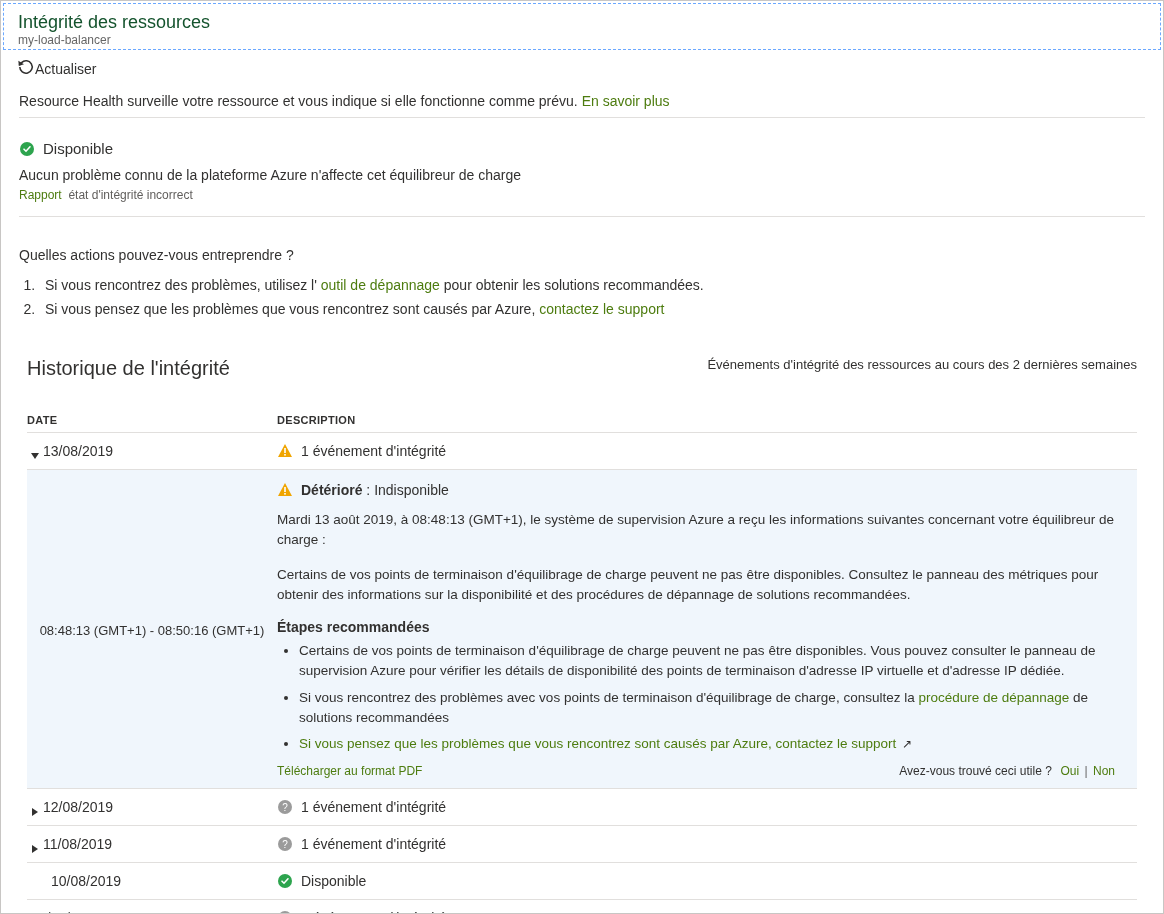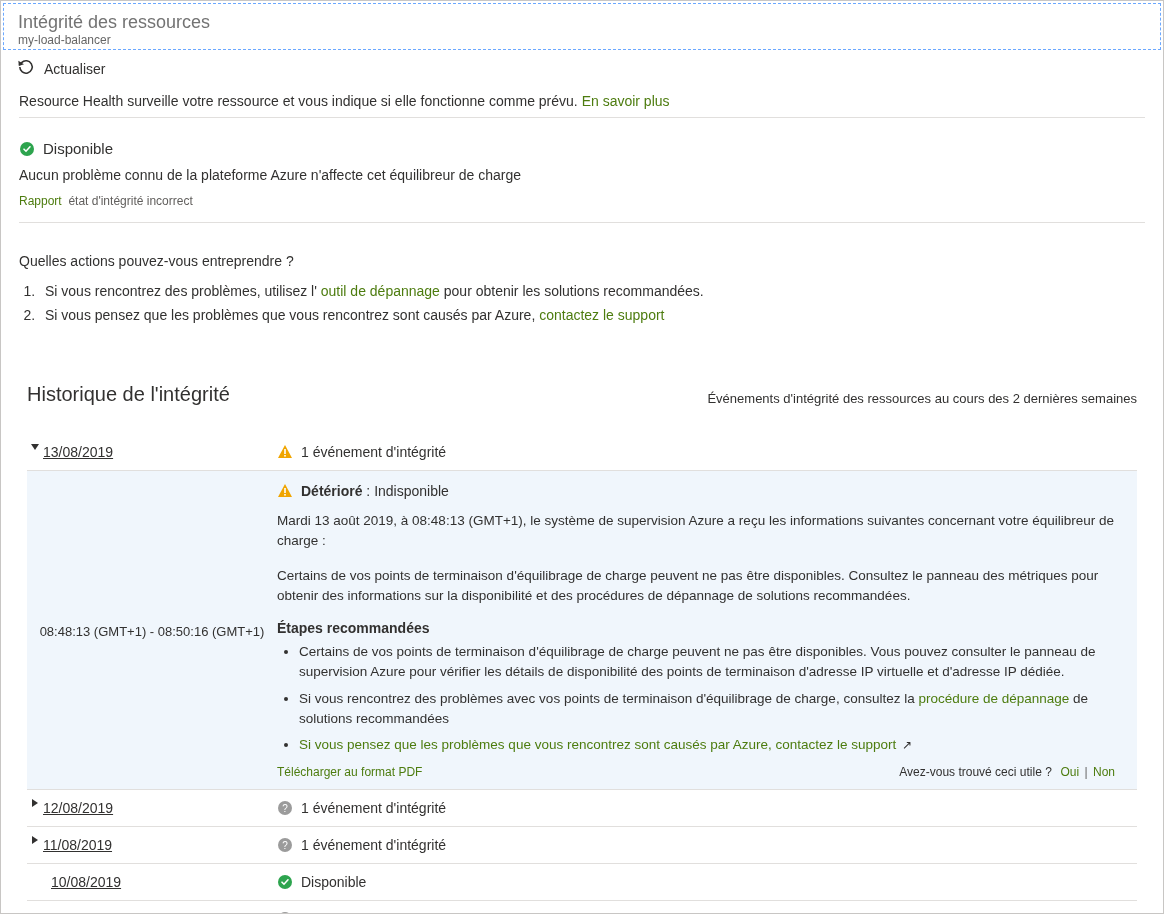--- a/index.html
+++ b/index.html
@@ -18,32 +18,32 @@
     overflow: hidden;
   }
   .header {
     padding: 8px 14px 2px 14px;
     border: 1px dashed #6ba8ff;
     margin: 2px;
   }
   .page-title {
     font-size: 18px;
     font-weight: 400;
-    color: #737373;
+    color: #14532d;
   }
   .breadcrumb {
     font-size: 12px;
     color: #666;
     margin-top: 0px;
   }
   .refresh-bar {
     padding: 6px 16px 10px 16px;
     display: flex;
     align-items: center;
-    gap: 9px;
+    gap: 0;
   }
   .refresh-icon svg { width: 18px; height: 18px; }
   .refresh-label { color: #323130; cursor: pointer; font-size:14px;}
   .content {
     padding: 0 18px;
   }
   .description-row {
     padding: 4px 0 8px 0;
     border-bottom: 1px solid #e1dfdd;
     color: #323130;
@@ -59,21 +59,21 @@
     align-items: center;
     gap: 8px;
     font-size: 15px;
   }
   .check-icon svg, .warning-icon svg, .info-icon svg { width:16px; height:16px; display:block;}
   .status-desc {
     margin-top: 10px;
     font-size: 14px;
   }
   .status-sub {
-    margin-top: 11px;
+    margin-top: 5px;
     font-size: 12px;
     color: #605e5c;
   }
   .status-sub .link { font-size: 12px; }
   .actions-block {
     margin-top: 30px;
   }
   .actions-title {
     font-size: 14px;
     margin-bottom: 14px;
@@ -82,22 +82,21 @@
     margin: 0 0 12px 10px;
     padding-left: 10px;
   }
   .actions-block li {
     margin-bottom: 8px;
     padding-left: 6px;
   }
   .history-head {
     display: flex;
     justify-content: space-between;
-    align-items: flex-end;
-    margin-top: 60px;
+    margin-top: 40px;
     padding: 0 8px 0 8px;
   }
   .history-title {
     font-size: 20px;
     font-weight: 400;
   }
   .history-sub {
     font-size: 13px;
     color: #323130;
   }
@@ -117,24 +116,23 @@
   }
   .history-row {
     display: grid;
     grid-template-columns: 250px 1fr;
     padding: 10px 0;
     border-bottom: 1px solid #e1dfdd;
     align-items: center;
   }
   .history-row .date-cell {
     display: flex;
-    align-items: flex-start;
+    align-items: flex-end;
     gap: 4px;
     padding-left: 4px;
-    text-decoration: underline;
   }
   .caret {
     width: 0; height: 0;
     border-left: 4px solid transparent;
     border-right: 4px solid transparent;
     border-top: 6px solid #323130;
     transform: rotate(-90deg);
   }
   .caret.open { transform: rotate(0); }
   .desc-cell {
@@ -237,20 +235,24 @@
         </li>
       </ol>
     </div>
 
     <div class="history-head">
       <div class="history-title">Historique de l'intégrité</div>
       <div class="history-sub">Événements d'intégrité des ressources au cours des 2 dernières semaines</div>
     </div>
 
     <div class="history-table">
+      <div class="history-header">
+        <div>DATE</div>
+        <div>DESCRIPTION</div>
+      </div>
 
       <div class="history-row">
         <div class="date-cell">
           <span class="caret open"></span>
           <span>13/08/2019</span>
         </div>
         <div class="desc-cell">
           <span class="warning-icon">
             <svg viewBox="0 0 16 16">
                 <path fill="#f0a500" d="M8 1 1 14h14z"></path>

